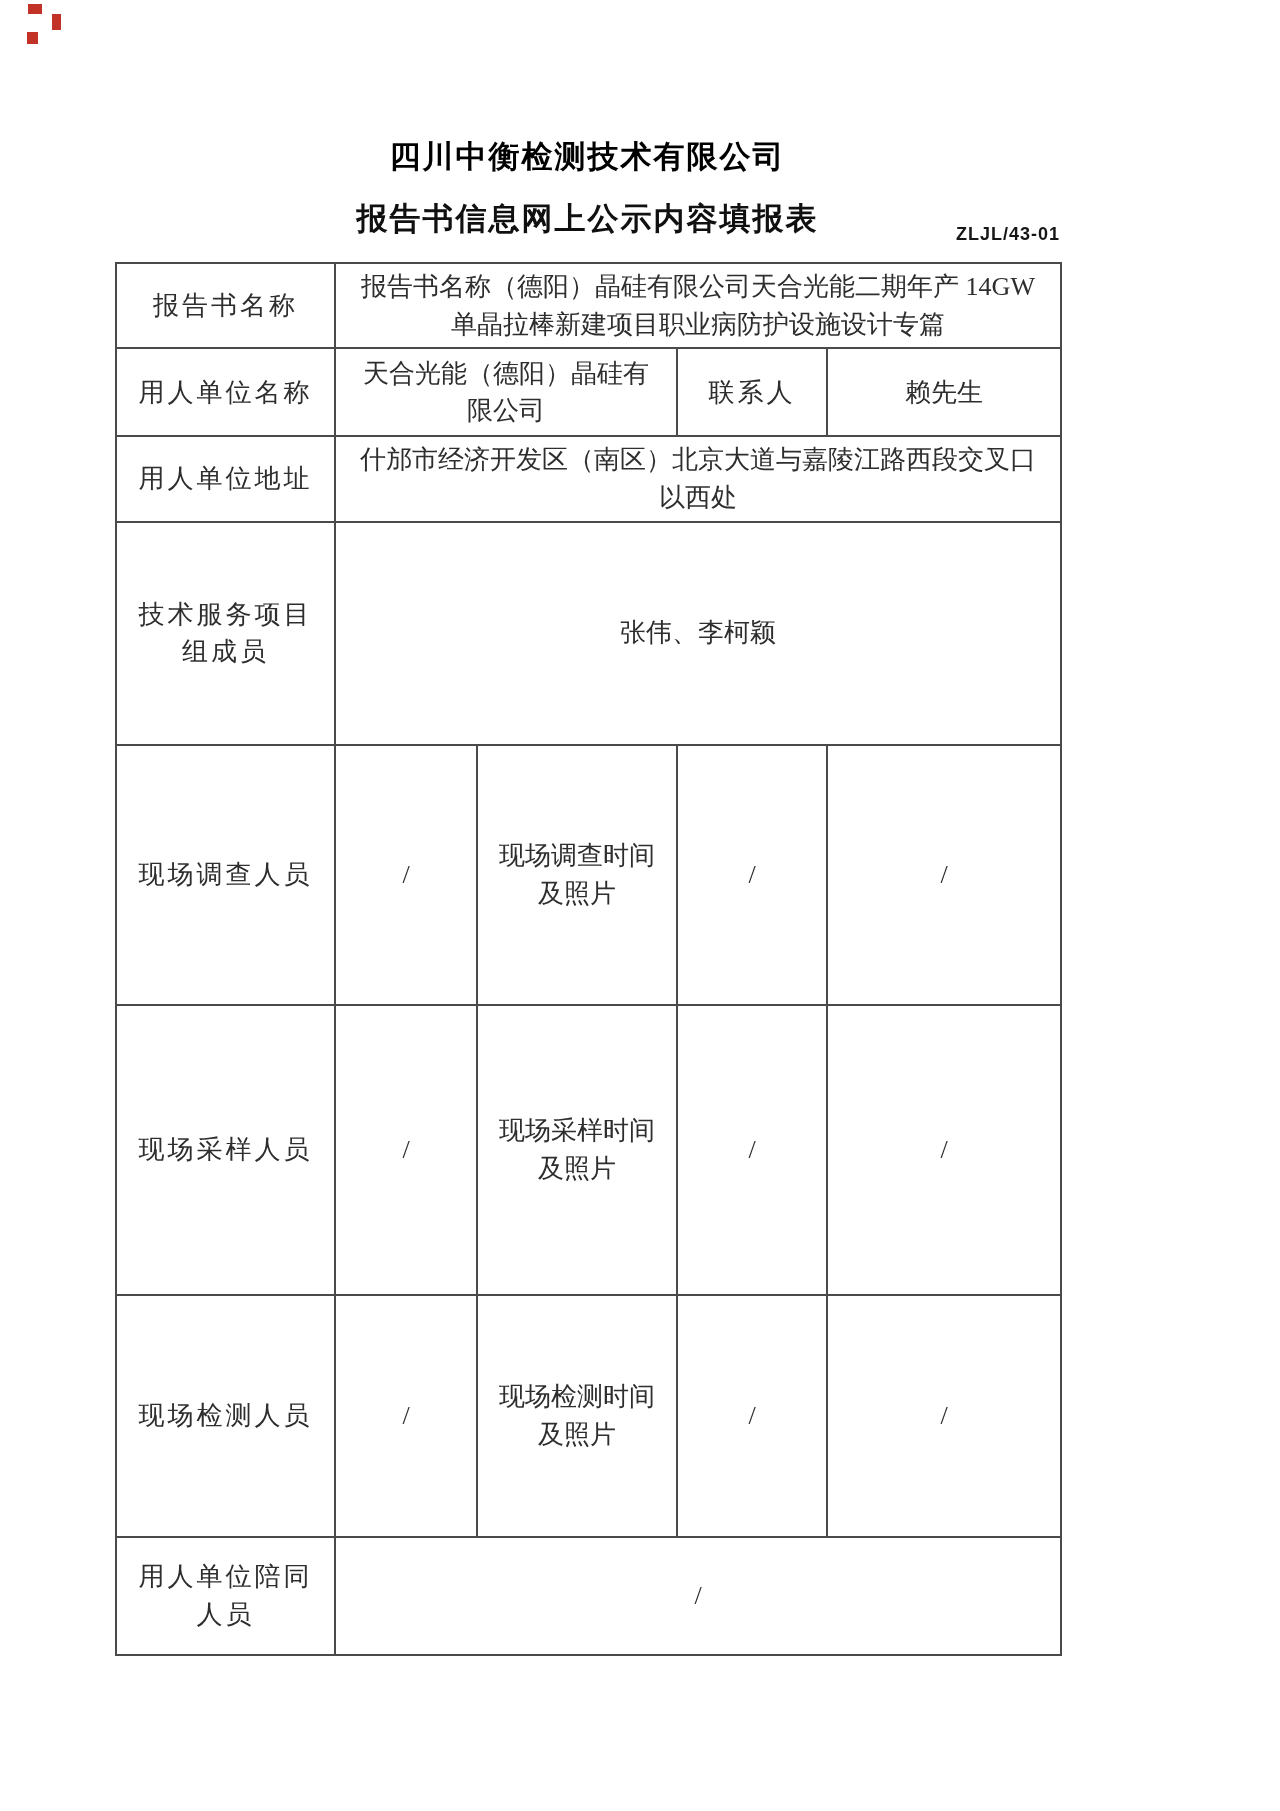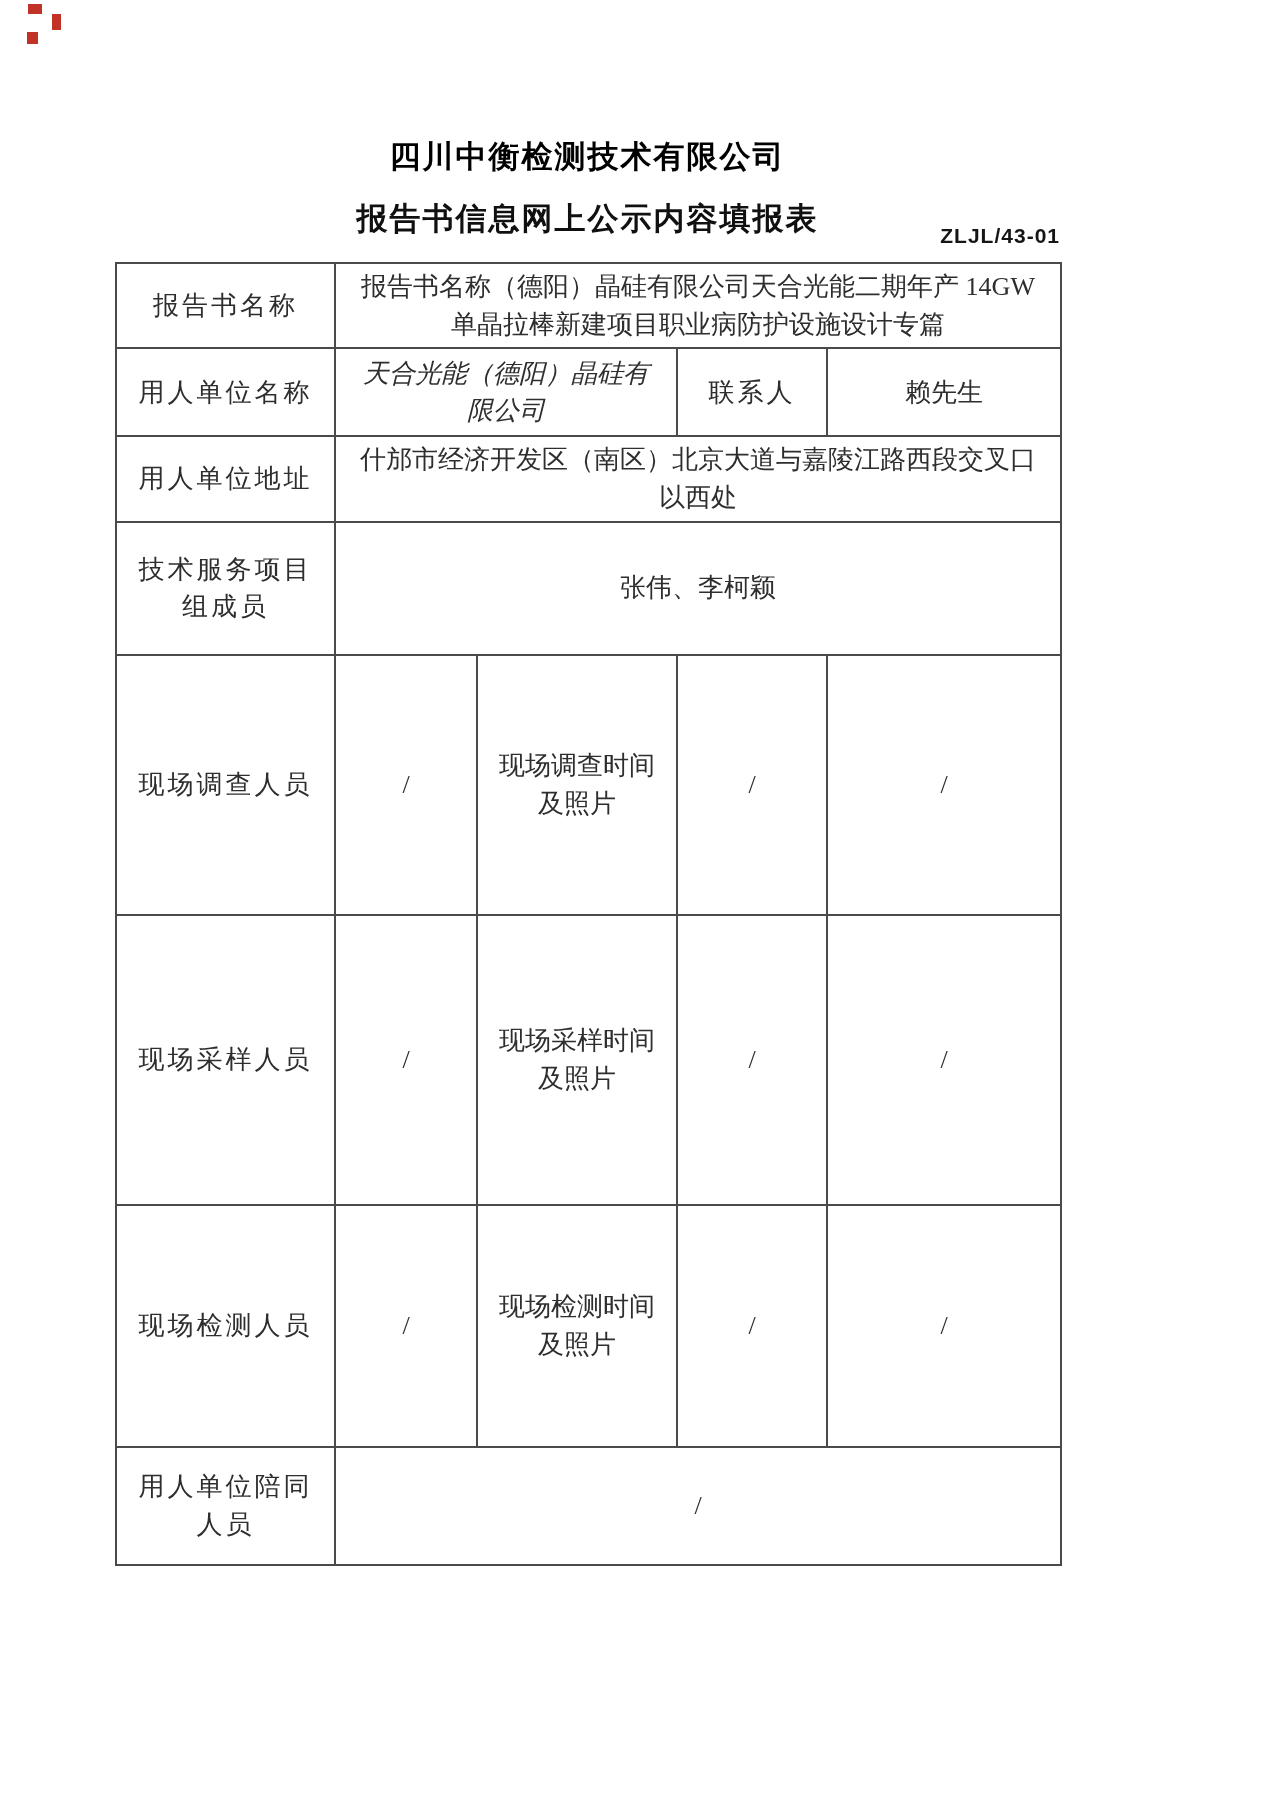--- a/index.html
+++ b/index.html
@@ -28,21 +28,21 @@
   .title2{
     position:absolute;left:115px;top:198px;width:945px;
     text-align:center;
     font-family:"Liberation Sans","DejaVu Sans",sans-serif;
     font-weight:bold;font-size:31px;color:#101010;
     letter-spacing:2px;
   }
   .form-code{
     position:absolute;right:220px;top:224px;
     font-family:"Liberation Sans","DejaVu Sans",sans-serif;
-    font-weight:bold;font-size:21px;color:#161616;
+    font-weight:bold;font-size:18px;color:#161616;
     letter-spacing:1px;
   }
 
   table.report{
     position:absolute;left:115px;top:262px;
     width:945px;
     border-collapse:collapse;
     table-layout:fixed;
   }
   table.report td{
@@ -59,30 +59,29 @@
     letter-spacing:3px;
     padding:4px 16px;
     color:#262626;
   }
   td.merged-value{
     padding:4px 28px;
   }
   td.left-value{
     text-align:left;
     padding:4px 18px;
-    font-style:italic;
   }
   td.slash-cell{
     color:#4a4a4a;
     font-size:27px;
   }
   tr.h-r1{height:80px;}
   tr.h-r2{height:88px;padding-left:43px;}
   tr.h-r3{height:77px;}
-  tr.h-r4{height:133px;border-radius:26px;}
+  tr.h-r4{height:223px;border-radius:26px;}
   tr.h-r5{height:260px;border-radius:22px;}
   tr.h-r6{height:290px;}
   tr.h-r7{height:242px;}
   tr.h-r8{height:118px;}
 </style>
 </head>
 <body>
 
 <div class="page">
 

